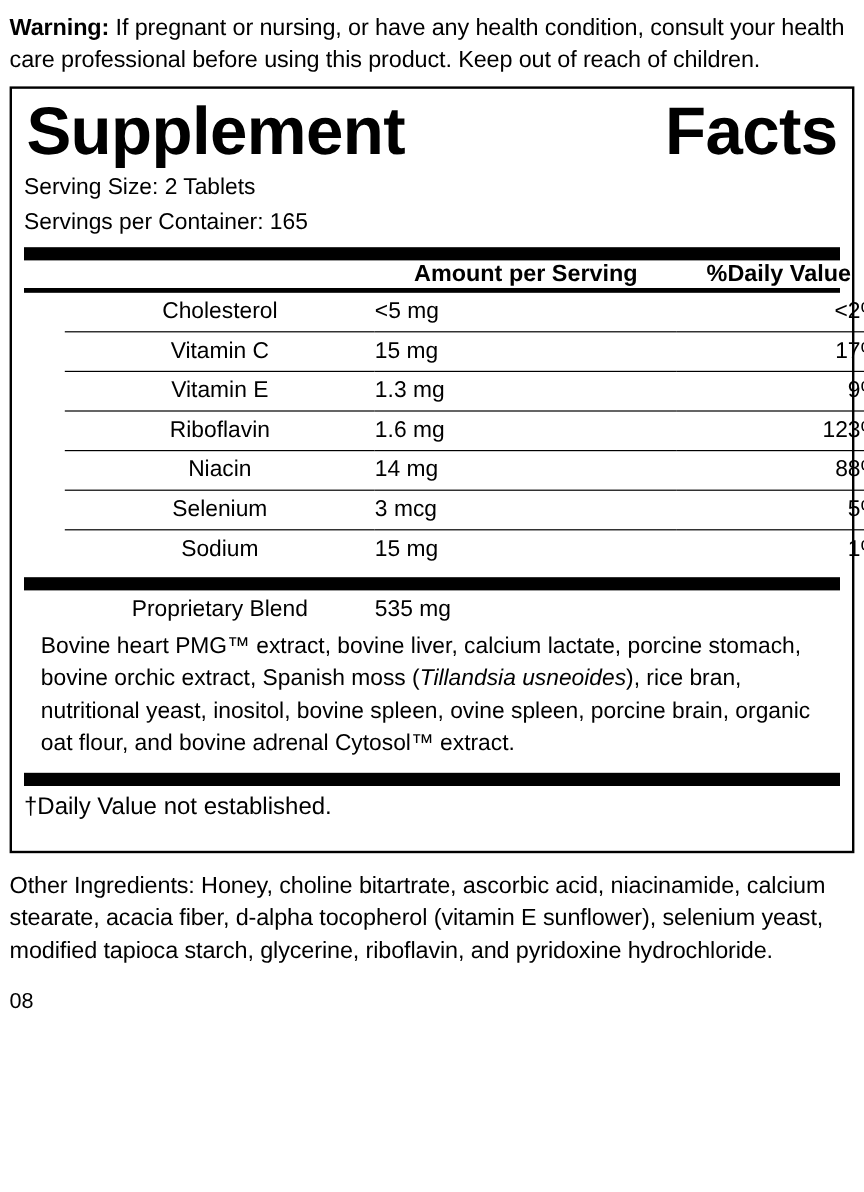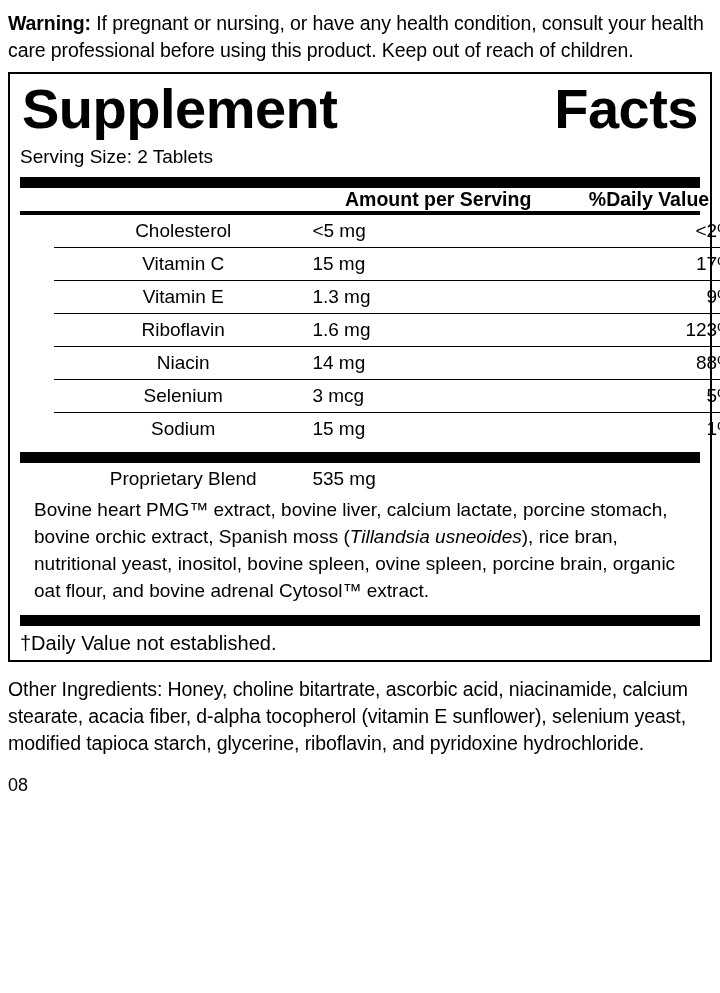--- a/index.html
+++ b/index.html
@@ -28,21 +28,21 @@
     line-height: 27px;
     padding: 10px 0 8px 0;
     letter-spacing: -0.1px;
   }
   .warning b { font-weight: bold; }
 
   
   .panel {
     border: 2.5px solid #000;
     box-sizing: border-box;
-    padding: 0 10px 4px 10px;
+    padding: 0 10px 24px 10px;
   }
   .sf-title {
     font-size: 56px;
     font-weight: bold;
     line-height: 1.05;
     letter-spacing: -0.5px;
     display: flex;
     justify-content: space-between;
     padding: 6px 2px 2px 2px;
     white-space: nowrap;
@@ -132,20 +132,21 @@
   </div>
 
   <div class="panel">
 
     <div class="sf-title">
       <span>Supplement</span>
       <span>Facts</span>
     </div>
 
     <div class="serving">Serving Size: 2 Tablets</div>
+    <div class="serving">Servings per Container: 165</div>
 
     <div class="rule-thick"></div>
 
     <table class="facts">
       <thead>
         <tr class="hdr-row">
           <th class="col-name"></th>
           <th class="col-amt">Amount per Serving</th>
           <th class="col-dv">%Daily Value</th>
         </tr>

